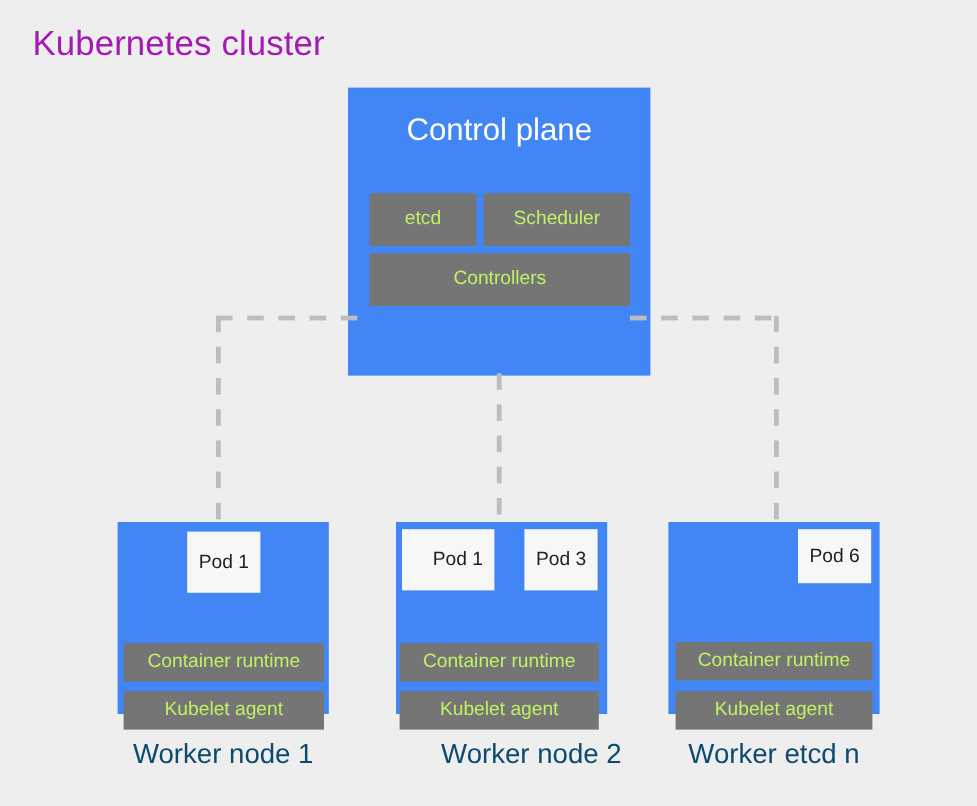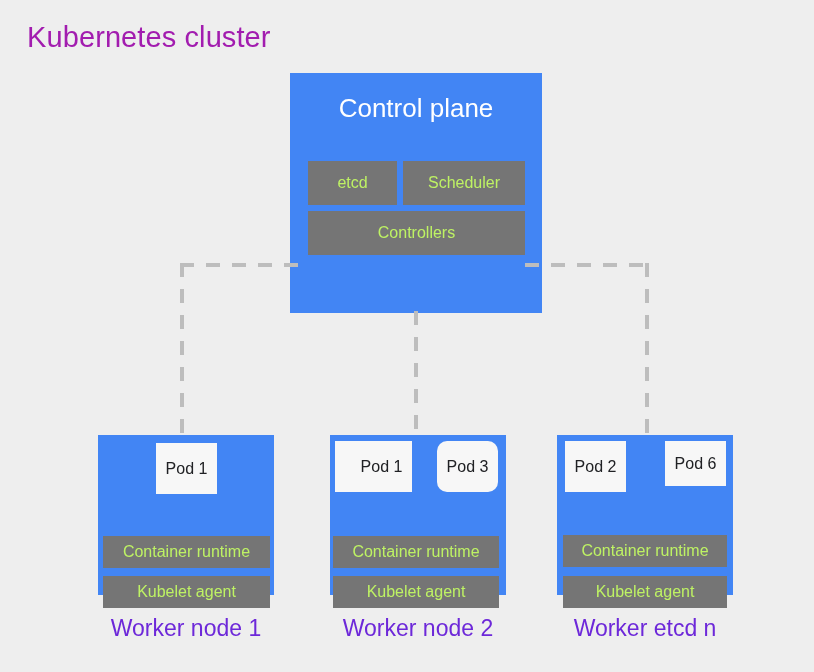--- a/index.html
+++ b/index.html
@@ -107,42 +107,42 @@
   #node2-box { left: 330px; top: 435px; width: 176px; height: 160px; }
   #noden-box { left: 557px; top: 435px; width: 176px; height: 160px; }
 
   
   #node1-pod4 { left: 156px; top: 443px; width: 61px;  height: 51px; }
   #node1-cr   { left: 103px; top: 520px; width: 167px; height: 32px; }
   #node1-ka   { left: 103px; top: 560px; width: 167px; height: 32px; }
 
   
   #node2-pod1 { left: 335px; top: 441px; width: 61px;  height: 51px; padding-left: 16px; }
-  #node2-pod3 { left: 437px; top: 441px; width: 61px;  height: 51px; border-radius: 10px; }
+  #node2-pod3 { left: 437px; top: 441px; width: 61px;  height: 51px; }
   #node2-cr   { left: 333px; top: 520px; width: 166px; height: 32px; }
   #node2-ka   { left: 333px; top: 560px; width: 166px; height: 32px; }
 
   
   #noden-pod2 { left: 565px; top: 441px; width: 61px;  height: 51px; }
   #noden-pod6 { left: 665px; top: 441px; width: 61px;  height: 45px; }
   #noden-cr   { left: 563px; top: 519px; width: 164px; height: 32px; }
   #noden-ka   { left: 563px; top: 560px; width: 164px; height: 32px; }
 
   
   .node-caption {
     position: absolute;
     top: 615px;
     width: 200px;
     text-align: center;
-    color: #6d28d9;
+    color: #0c4a6e;
     font-size: 23px;
     white-space: nowrap;
   }
   #node1-caption { left: 86px; }
-  #node2-caption { left: 318px; }
+  #node2-caption { left: 318px; text-align: right; }
   #noden-caption { left: 545px; }
 </style>
 </head>
 <body>
 
 <div class="canvas">
 
   <div class="page-title">Kubernetes cluster</div>
 
   <div class="blue-box" id="control-plane-box"></div>
@@ -181,21 +181,20 @@
   <div class="white-box" id="node2-pod3">Pod 3</div>
 
   <div class="gray-box" id="node2-cr">Container runtime</div>
 
   <div class="gray-box" id="node2-ka">Kubelet agent</div>
 
   <div class="node-caption" id="node2-caption">Worker node 2</div>
 
   <div class="blue-box" id="noden-box"></div>
 
-  <div class="white-box" id="noden-pod2">Pod 2</div>
 
   <div class="white-box" id="noden-pod6">Pod 6</div>
 
   <div class="gray-box" id="noden-cr">Container runtime</div>
 
   <div class="gray-box" id="noden-ka">Kubelet agent</div>
 
   <div class="node-caption" id="noden-caption">Worker etcd n</div>
 
 </div>

